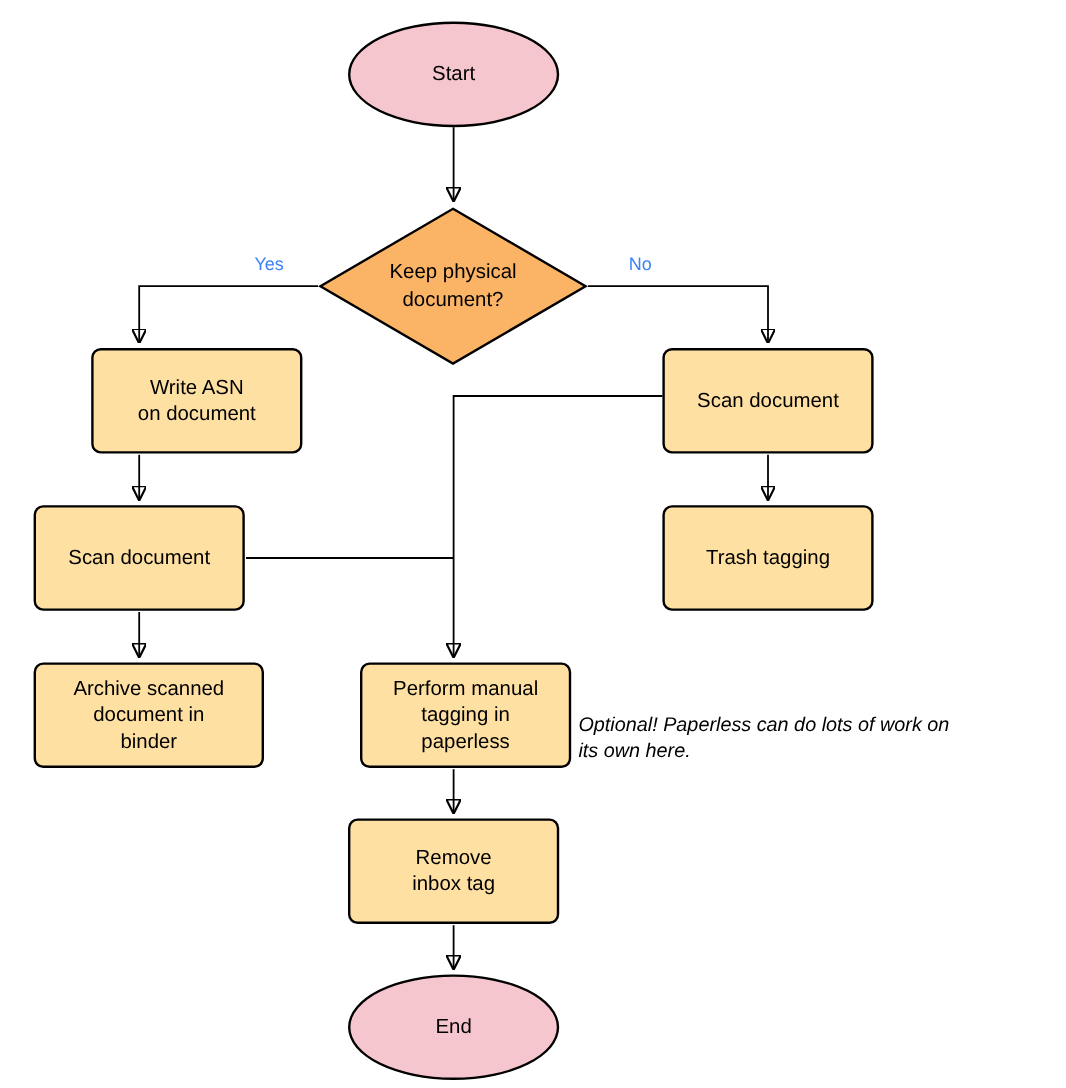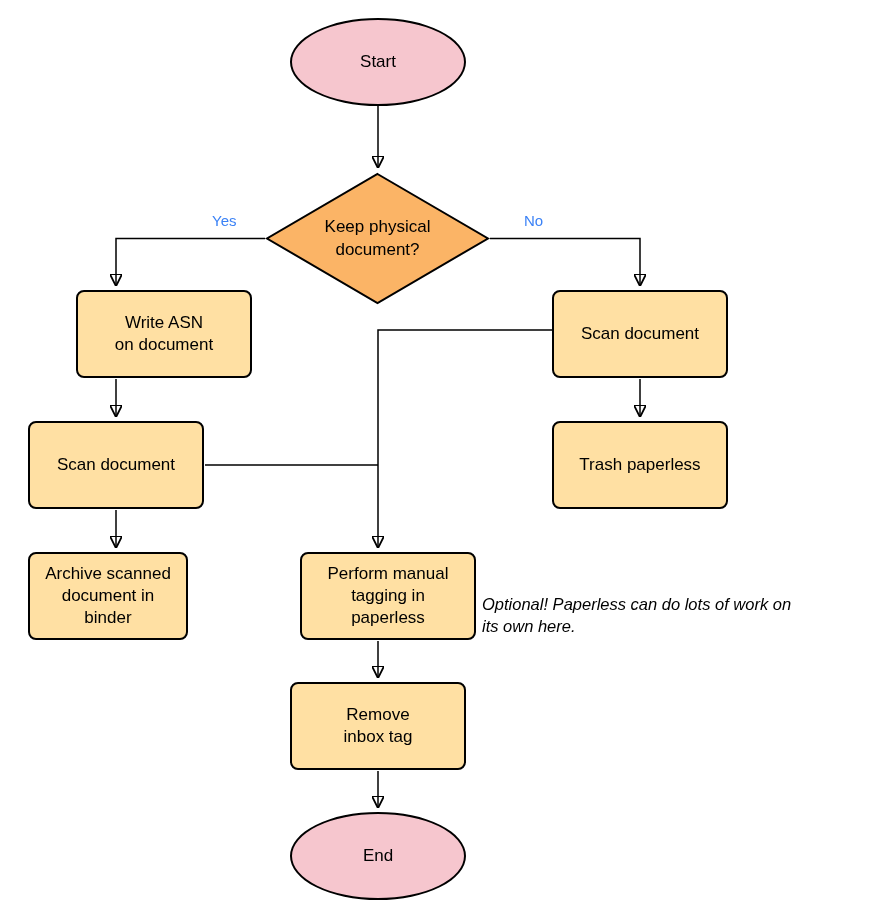--- a/index.html
+++ b/index.html
@@ -134,24 +134,24 @@
 
   <div class="node process" style="left:552px; top:290px; width:176px; height:88px;">
     <span class="lbl">Scan document</span>
   </div>
 
   <div class="node process" style="left:28px; top:421px; width:176px; height:88px;">
     <span class="lbl">Scan document</span>
   </div>
 
   <div class="node process" style="left:552px; top:421px; width:176px; height:88px;">
-    <span class="lbl">Trash paperless</span>
+    <span class="lbl">Trash tagging</span>
   </div>
 
-  <div class="node process" style="left:28px; top:552px; width:160px; height:88px;">
+  <div class="node process" style="left:28px; top:552px; width:192px; height:88px;">
     <span class="lbl">Archive scanned
 document in
 binder</span>
   </div>
 
   <div class="node process" style="left:300px; top:552px; width:176px; height:88px;">
     <span class="lbl">Perform manual
 tagging in
 paperless</span>
   </div>

